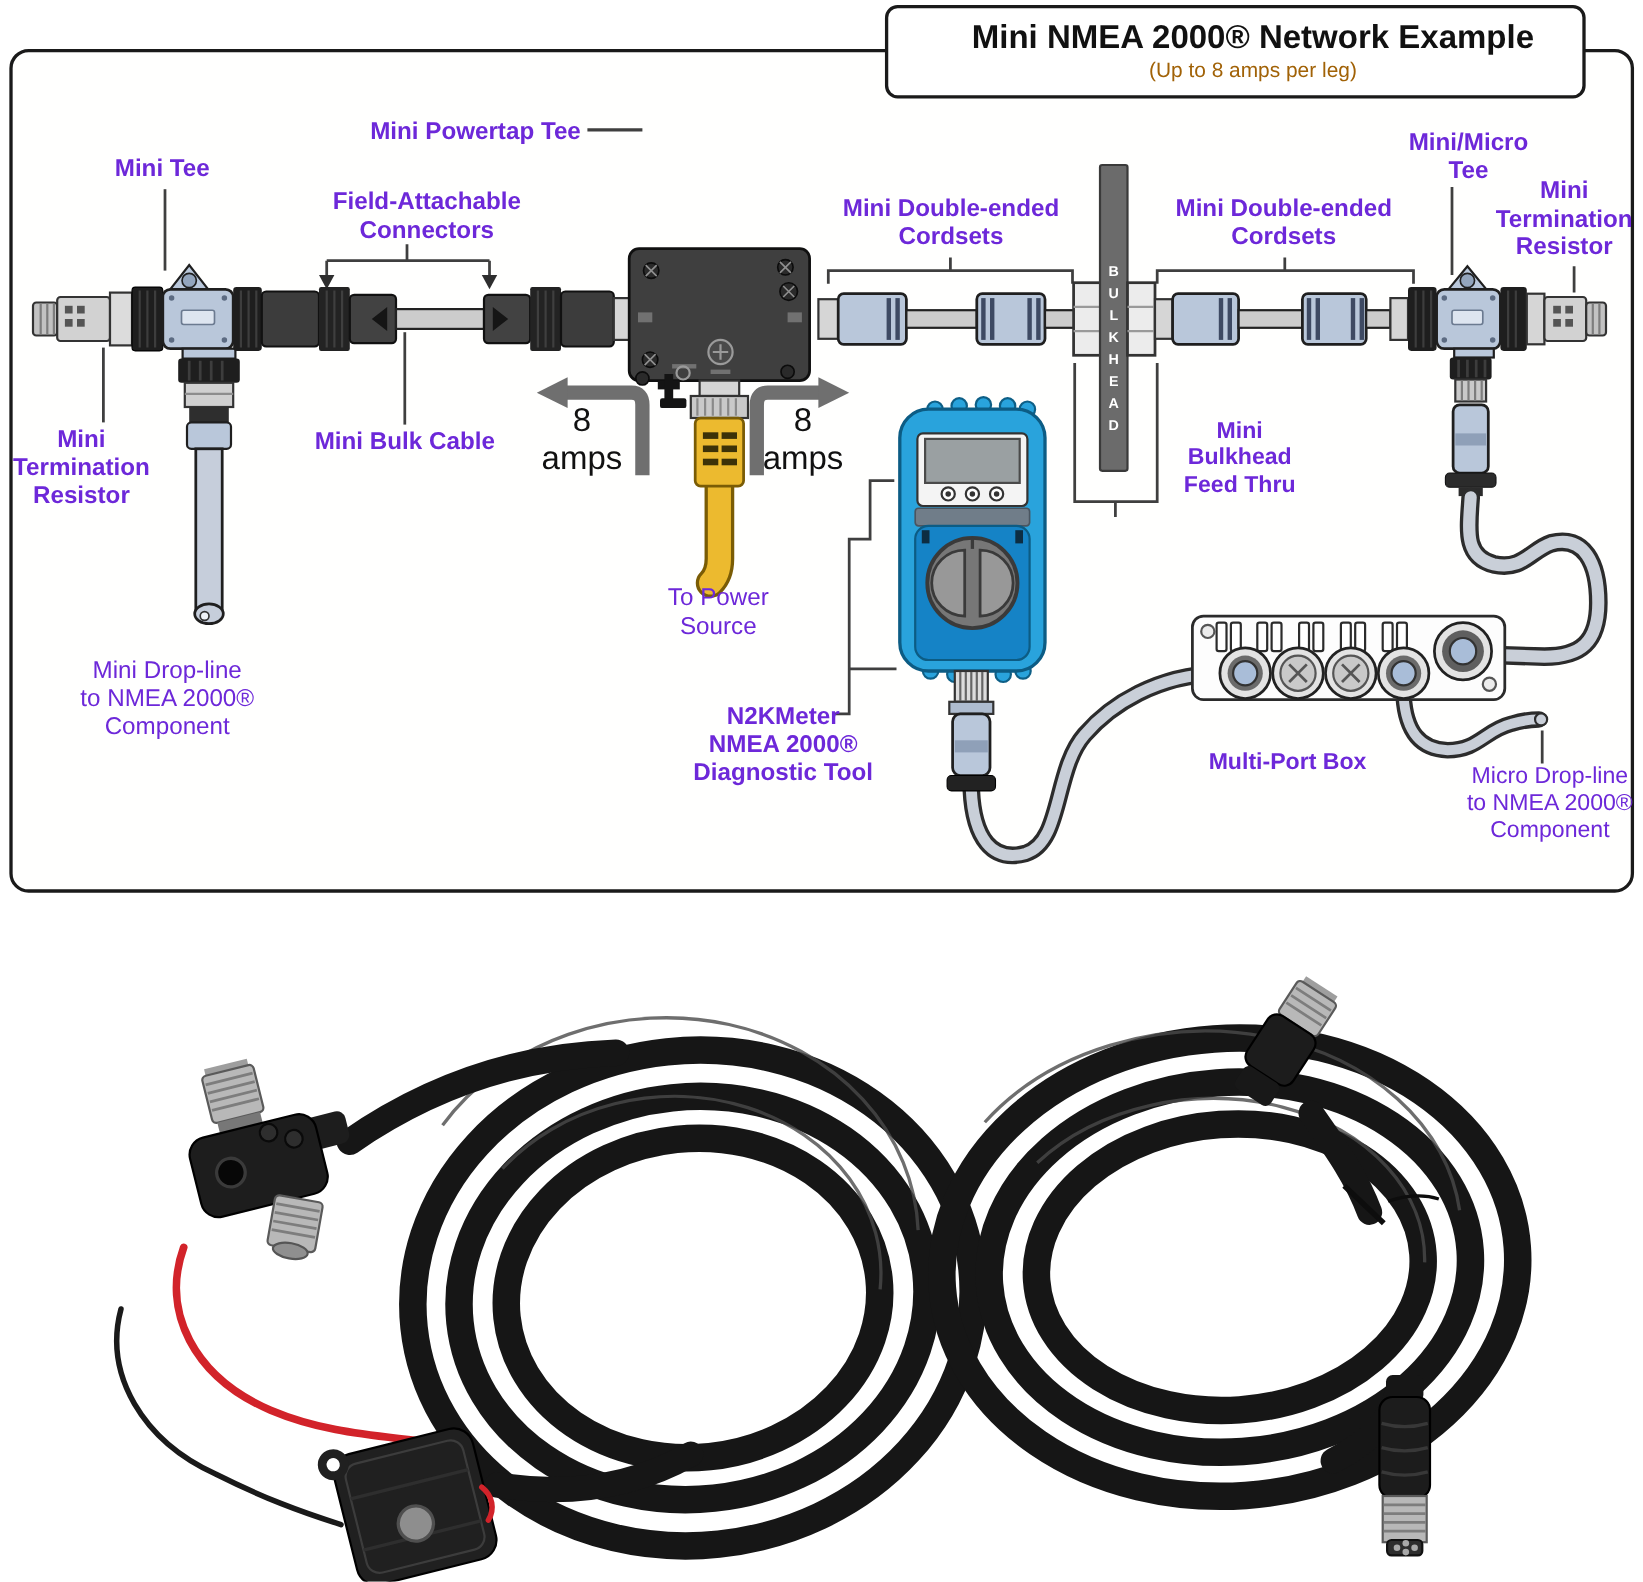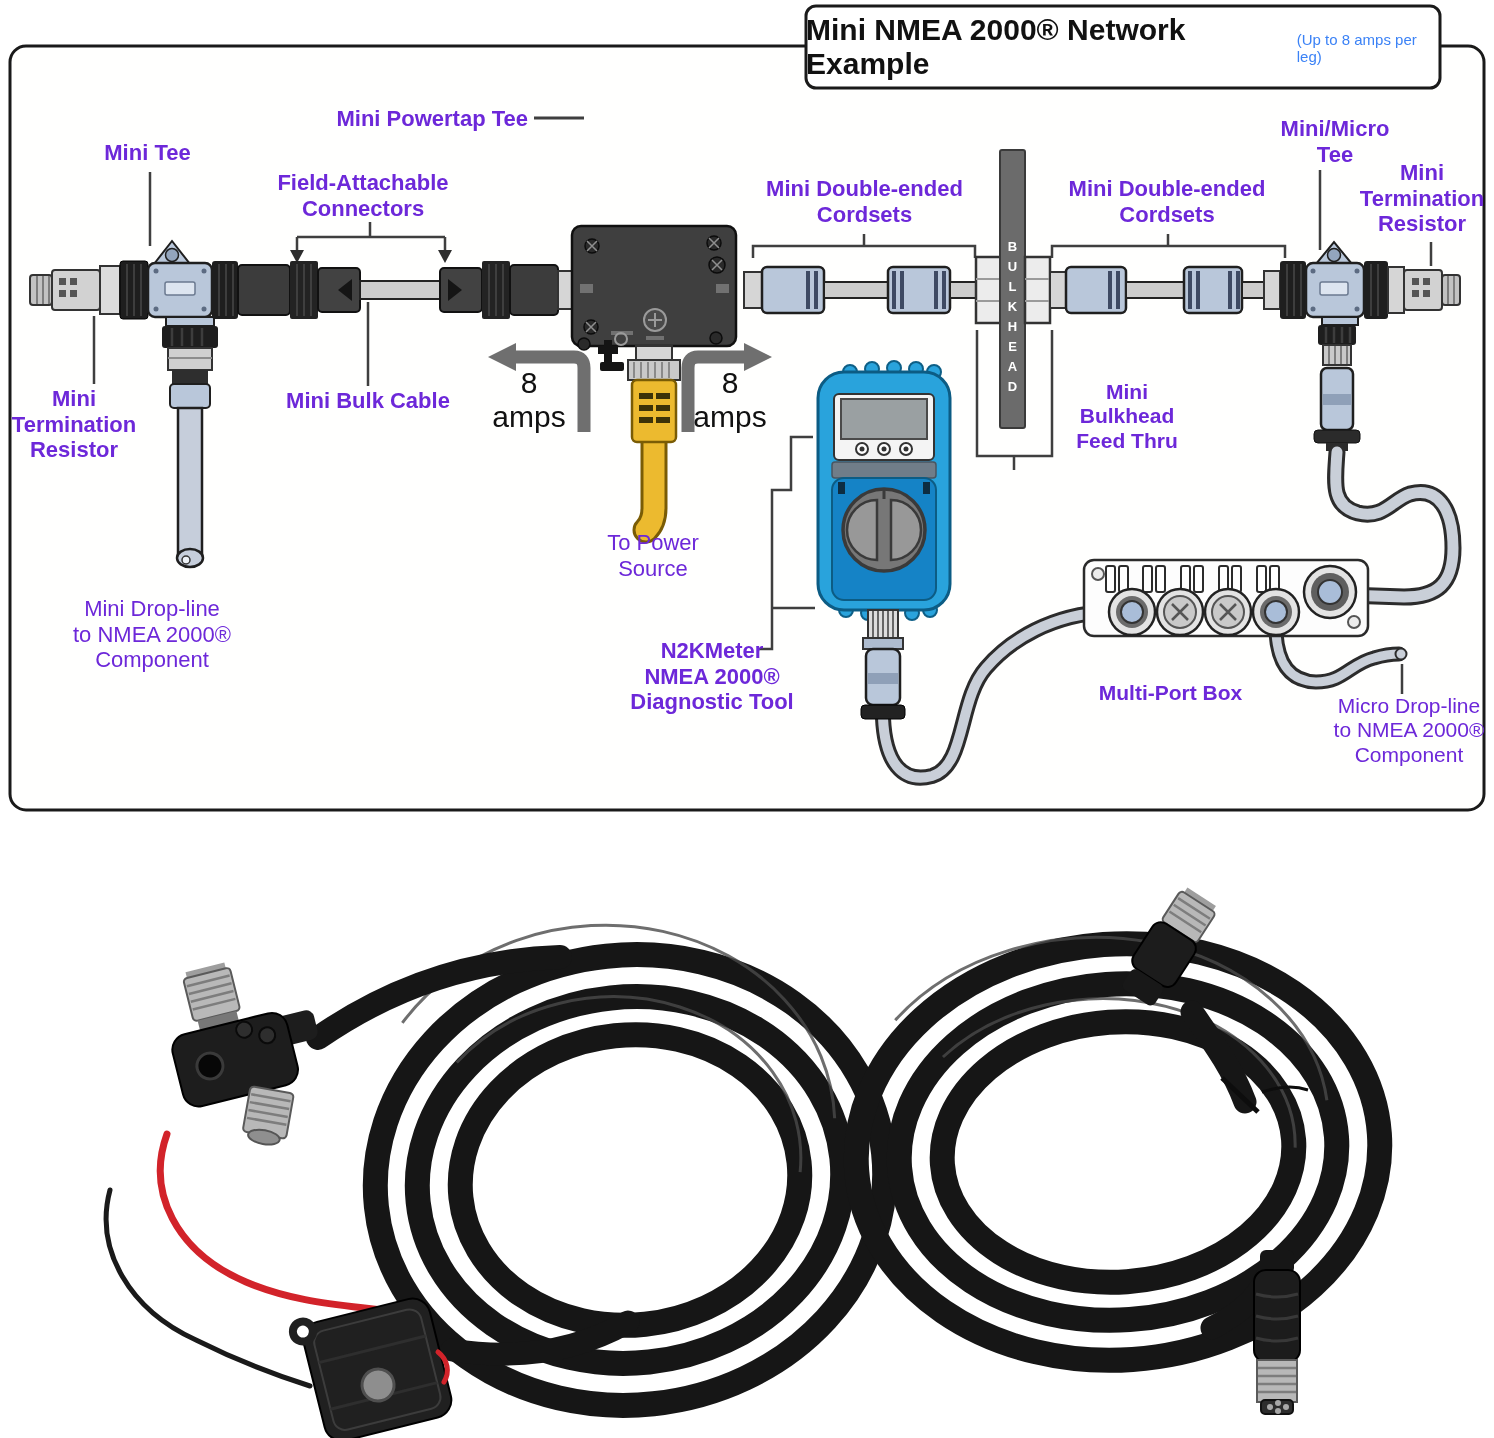--- a/index.html
+++ b/index.html
@@ -3,23 +3,23 @@
 <meta charset="utf-8">
 <style>
   html,body{margin:0;padding:0;background:#ffffff;}
   #stage{position:relative;width:1494px;height:1438px;background:#fff;overflow:hidden;
          font-family:"Liberation Sans",sans-serif;}
   #diagram-svg{position:absolute;left:0;top:0;width:1494px;height:1438px;}
   .lbl{position:absolute;color:#6d28d9;font-weight:bold;text-align:center;line-height:1.16;font-size:22px;}
   .lbl.light{font-weight:normal;}
   .lbl.small{font-size:21px;}
   .titlebox{position:absolute;left:806px;top:6px;width:634px;height:82px;display:flex;
-            flex-direction:row;align-items:center;justify-content:center;}
+            flex-direction:column;align-items:center;justify-content:center;padding-left:16px;}
   .titlebox .t1{font-size:30px;font-weight:bold;color:#111;}
-  .titlebox .t2{font-size:15px;font-weight:normal;color:#3b82f6;margin-top:2px;}
+  .titlebox .t2{font-size:19px;font-weight:normal;color:#a16207;margin-top:2px;}
   .vtext{position:absolute;left:1000px;top:212px;width:25px;height:214px;display:flex;
          align-items:center;justify-content:center;writing-mode:vertical-rl;text-orientation:upright;
          color:#ffffff;font-size:13px;font-weight:bold;letter-spacing:5px;}
   .amps{position:absolute;font-size:30px;font-weight:normal;color:#111;text-align:center;}
 </style>
 </head>
 <body>
 
 <div id="stage">
 
@@ -423,21 +423,21 @@
 </svg>
 
 <div class="titlebox">
   <div class="t1">Mini NMEA 2000® Network Example</div>
   <div class="t2">(Up to 8 amps per leg)</div>
 </div>
 
 <div class="lbl" style="left:300px;top:106px;width:228px;text-align:right;">Mini Powertap Tee</div>
 <div class="lbl" style="left:95px;top:140px;width:105px;">Mini Tee</div>
 
-<div class="lbl" style="left:268px;top:170px;width:190px;">
+<div class="lbl" style="left:293px;top:170px;width:190px;">
   <div>Field-Attachable</div>
   <div>Connectors</div>
 </div>
 
 <div class="lbl" style="left:8px;top:386px;width:132px;">
   <div>Mini</div>
   <div>Termination</div>
   <div>Resistor</div>
 </div>
 

